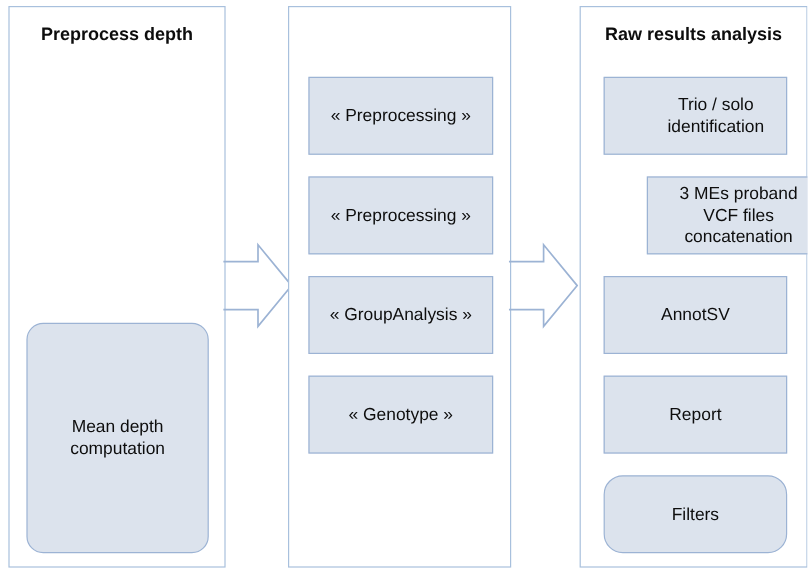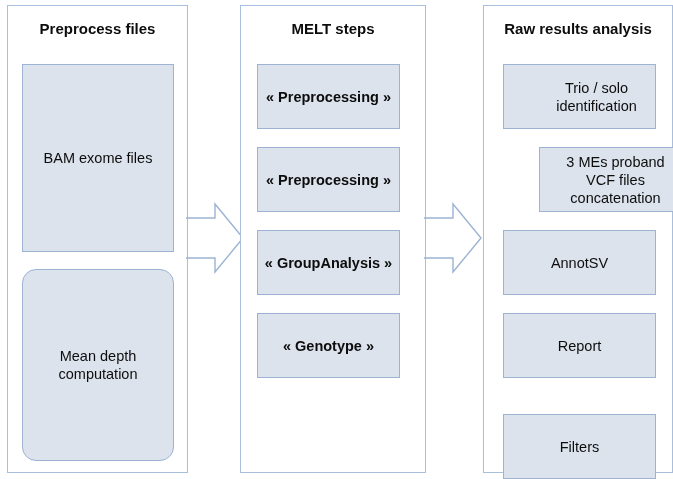--- a/index.html
+++ b/index.html
@@ -70,34 +70,34 @@
     padding: 0 6px;
     white-space: pre-line;
   }
 
   
   #panel-preprocess .step-box { left: 14px; width: 152px; }
   #box-bam         { top: 5px;   height: 188px; }
   #box-meandepth   { top: 210px; height: 192px; border-radius: 14px; }
 
   
-  #panel-melt .step-box { left: 16px; width: 143px; height: 65px; font-weight: bold; }
+  #panel-melt .step-box { left: 16px; width: 154px; height: 65px; }
   #melt-0 { top: 5px; }
   #melt-1 { top: 88px; }
   #melt-2 { top: 171px; }
   #melt-3 { top: 254px; text-align: center; }
   #melt-4 { top: 337px; }
 
   
   #panel-raw .step-box { left: 19px; width: 153px; height: 65px; }
   #raw-0 { top: 5px; padding-left: 34px; }
   #raw-1 { top: 88px; margin-left: 36px; }
   #raw-2 { top: 171px; }
   #raw-3 { top: 254px; }
-  #raw-4 { top: 355px; }
+  #raw-4 { top: 337px; border-radius: 16px; }
 
   
   .arrow {
     position: absolute;
     top: 196px;
     width: 58px;
     height: 84px;
   }
   #arrow-1 { left: 186px; }
   #arrow-2 { left: 424px; }
@@ -108,40 +108,36 @@
     stroke-width: 1.4;
     stroke-linejoin: miter;
   }
 </style>
 </head>
 <body>
 
 <div id="diagram">
 
   <div class="panel" id="panel-preprocess">
-    <div class="panel-title">Preprocess files</div>
+    <div class="panel-title">Preprocess depth</div>
     <div class="steps">
-      <div class="step-box" id="box-bam">
-        <span class="step-label">BAM exome files</span>
-      </div>
       <div class="step-box" id="box-meandepth">
         <span class="step-label">Mean depth
 computation</span>
       </div>
     </div>
   </div>
 
   <div class="arrow" id="arrow-1">
     <svg viewBox="0 0 58 84" preserveAspectRatio="none" aria-hidden="true">
       <path d="M 0,22 L 29,22 L 29,8 L 57,42 L 29,76 L 29,62 L 0,62"></path>
     </svg>
   </div>
 
   <div class="panel" id="panel-melt">
-    <div class="panel-title">MELT steps</div>
     <div class="steps">
       <div class="step-box" id="melt-0">
         <span class="step-label">« Preprocessing »</span>
       </div>
       <div class="step-box" id="melt-1">
         <span class="step-label">« Preprocessing »</span>
       </div>
       <div class="step-box" id="melt-2">
         <span class="step-label">« GroupAnalysis »</span>
       </div>

